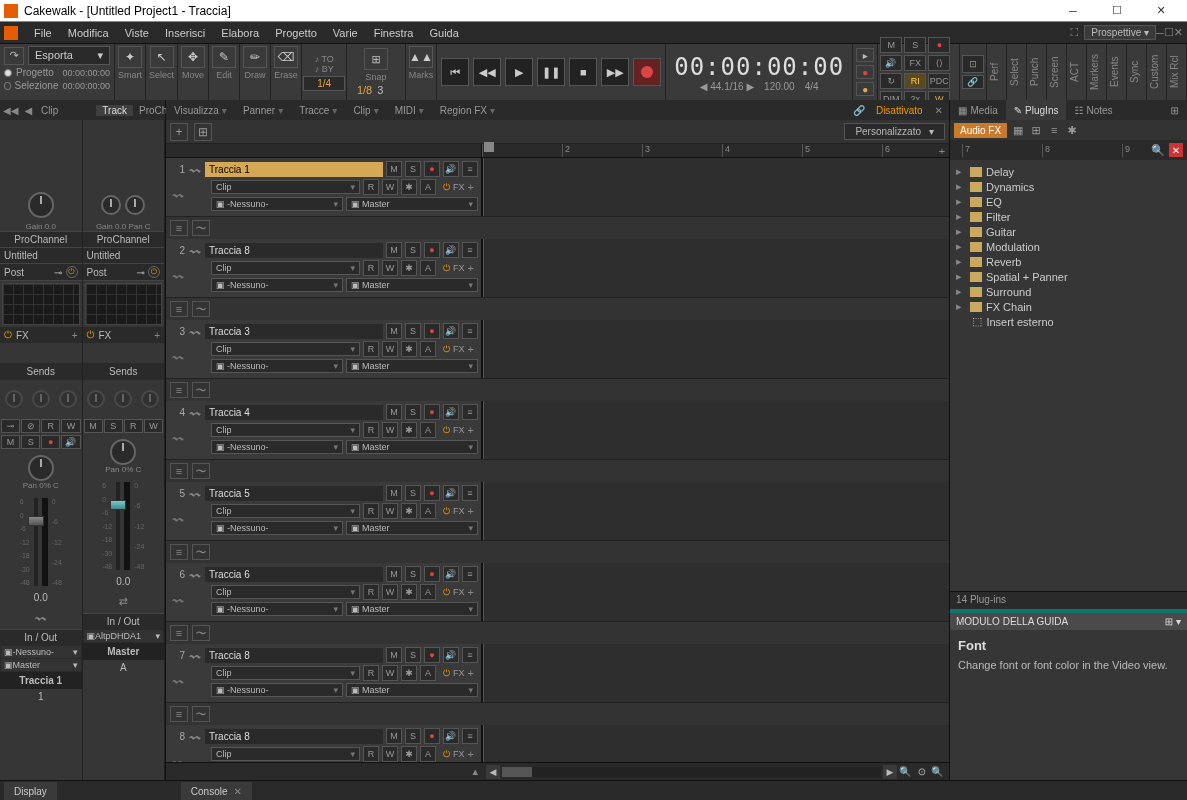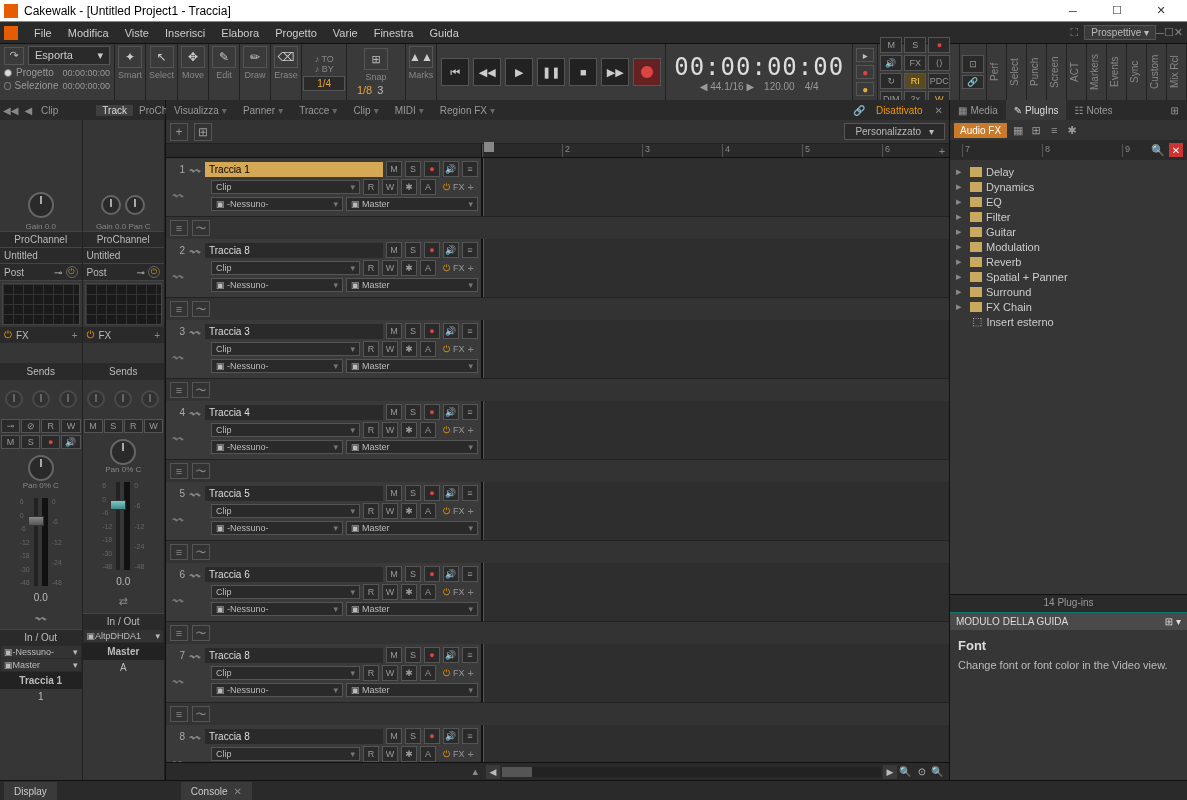--- a/index.html
+++ b/index.html
@@ -133,22 +133,22 @@
 .br-sub { height:20px; background:#333; display:flex; align-items:center; gap:4px; padding:0 4px; }
 .br-sub .afx { background:#c97a2a; color:#fff; padding:2px 6px; font-size:10px; }
 .br-sub .sico { width:14px; height:14px; color:#999; display:flex; align-items:center; justify-content:center; }
 .br-search { height:20px; background:#2a2a2a; display:flex; align-items:center; justify-content:flex-end; padding:0 4px; gap:4px; }
 .br-search .sico { color:#999; }
 .br-search .cls { width:14px; height:14px; background:#c33; color:#fff; display:flex; align-items:center; justify-content:center; font-size:10px; }
 .br-tree { flex:1; padding:4px; overflow:auto; }
 .tnode { display:flex; align-items:center; gap:4px; padding:1px 2px; font-size:11px; color:#ccc; }
 .tnode .exp { width:10px; color:#888; }
 .tnode .fld-ico { width:12px; height:10px; background:#c9a85f; }
-.br-status { height:18px; background:#2a2a2a; padding:2px 6px; font-size:10px; color:#999; border-top:1px solid #111;text-align:center; }
-.help-pane { border-top:1px solid #0f766e; }
+.br-status { height:18px; background:#2a2a2a; padding:2px 6px; font-size:10px; color:#999; border-top:1px solid #111; }
+.help-pane { border-top:4px solid #0f766e; }
 .help-hdr { background:#4a4a4a; padding:3px 6px; font-size:10px; color:#ddd; display:flex; }
 .help-body { padding:8px; font-size:11px; }
 .help-body .ht { font-weight:bold; font-size:13px; color:#ddd; margin-bottom:6px; }
 .help-body .hd { color:#bbb; }
 .footer { height:22px; background:#2a2a2a; display:flex; align-items:center; border-top:1px solid #111; }
 .footer .ft { padding:4px 10px; background:#3a3a3a; font-size:10px; color:#ccc; margin-left:4px; }
 .footer .ft .x { margin-left:6px; color:#888; }
 </style>
 </head>
 <body>

